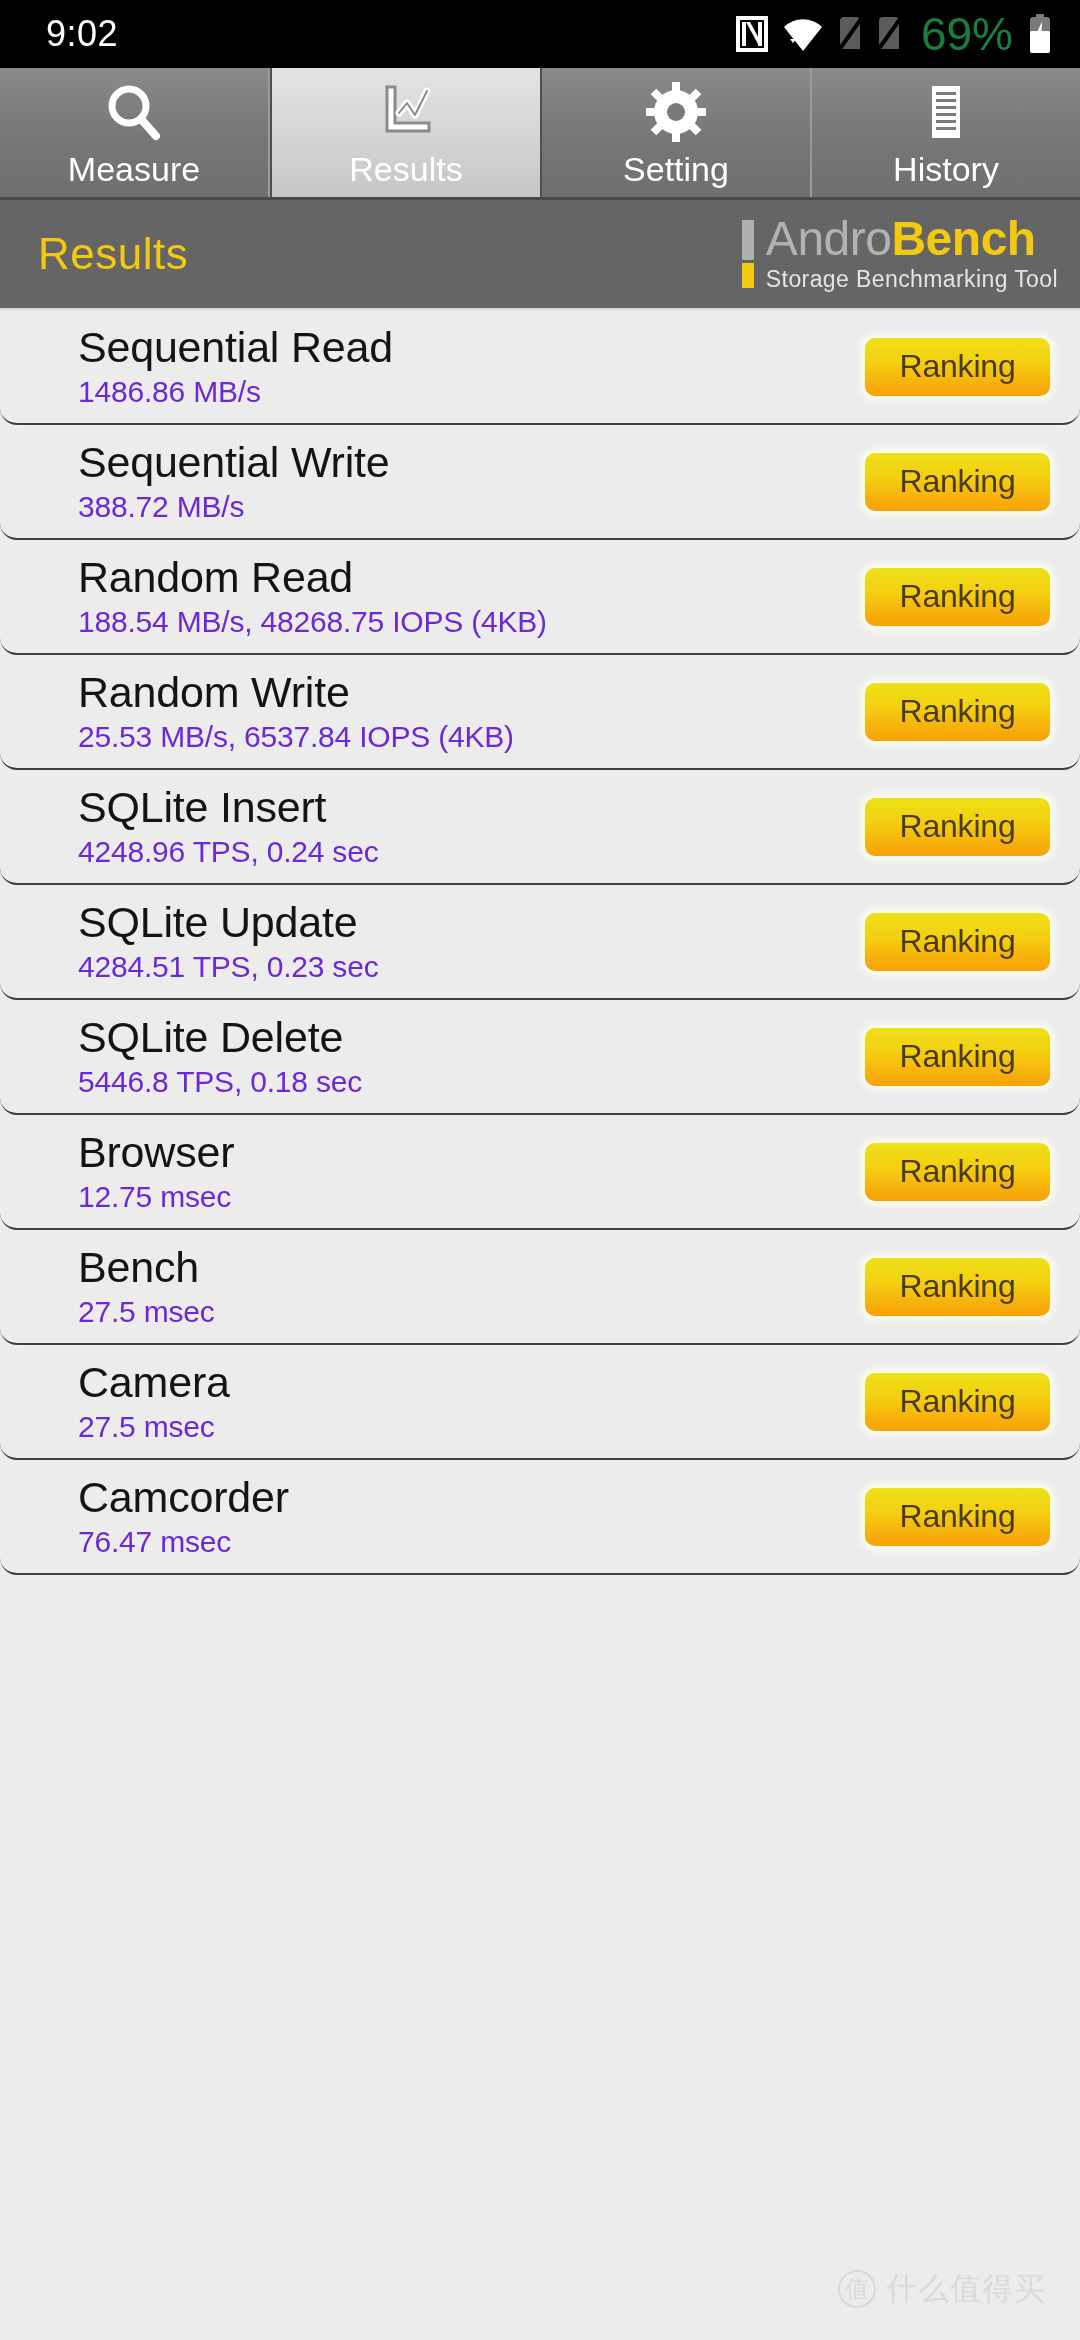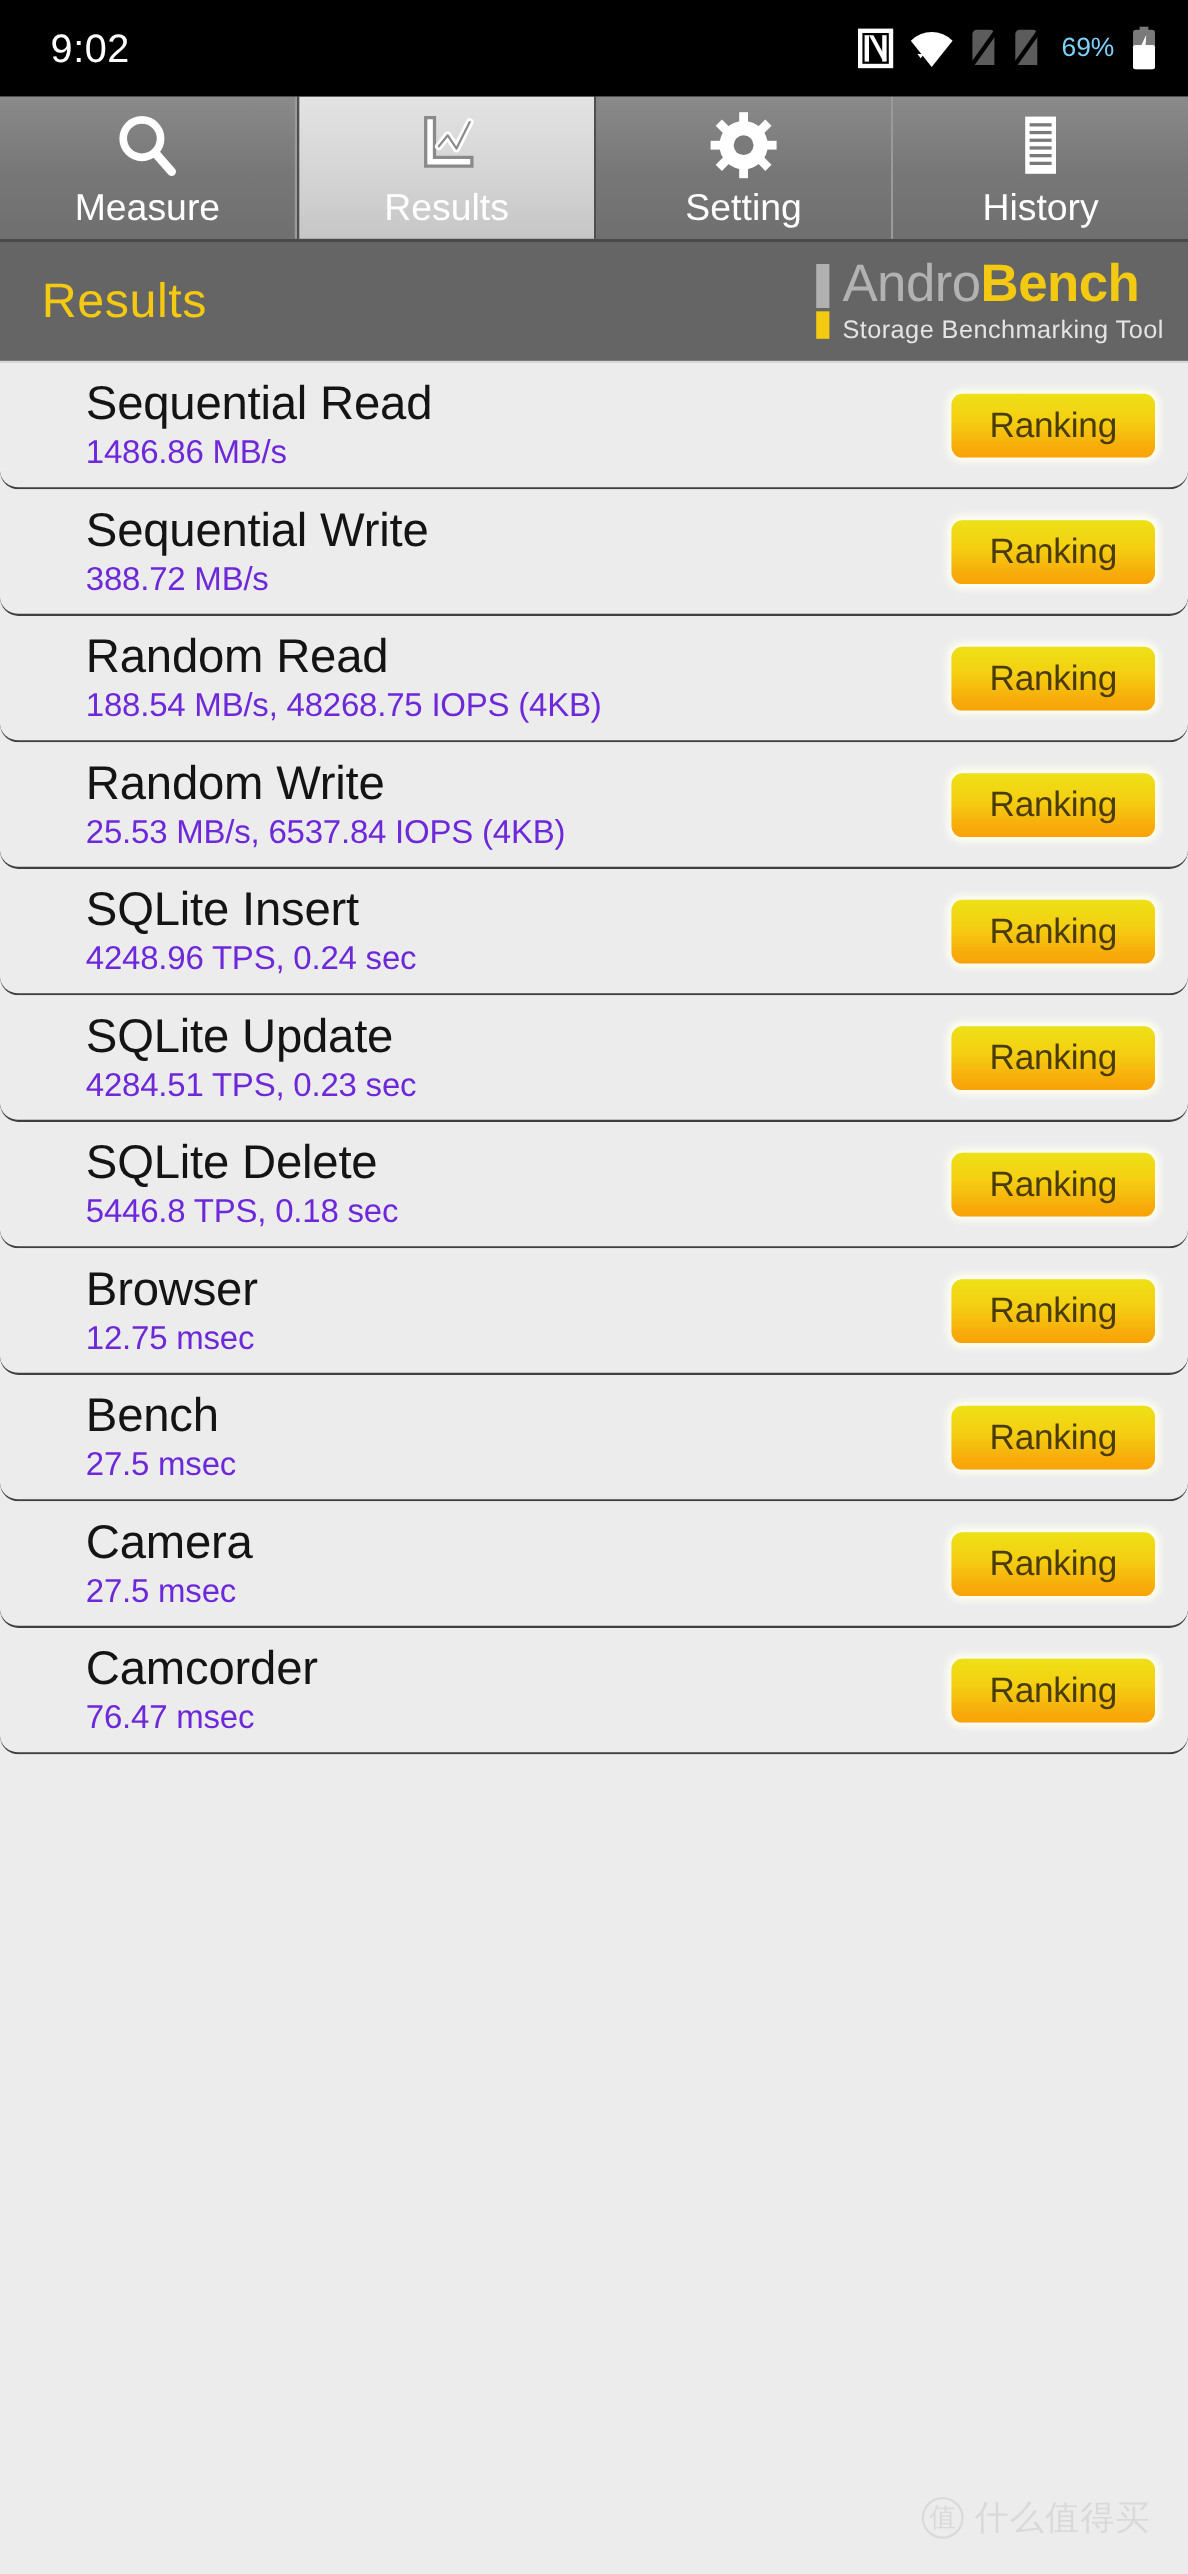--- a/index.html
+++ b/index.html
@@ -16,43 +16,43 @@
     position: relative;
     width: 1080px;
     height: 2340px;
     display: flex;
     flex-direction: column;
     background: #ececed;
   }
 
   
   .status-bar {
-    height: 88px;
+    height: 68px;
     background: #000000;
     display: flex;
     align-items: center;
     justify-content: space-between;
     padding: 0 28px 0 46px;
     flex: 0 0 auto;
   }
   .status-time {
     color: #ffffff;
     font-size: 36px;
     letter-spacing: 0.5px;
     font-family: "Liberation Sans", sans-serif;
   }
   .status-icons {
     display: flex;
     align-items: center;
     gap: 13px;
   }
   .status-icons svg { display: block; }
   .battery-pct {
-    color: #7dd3fc;
-    font-size: 24px;
+    color: #15803d;
+    font-size: 46px;
     margin-left: 6px;
     margin-right: 2px;
   }
 
   
   .tab-bar {
     height: 132px;
     display: flex;
     flex: 0 0 auto;
     background: #7d7d7d;

